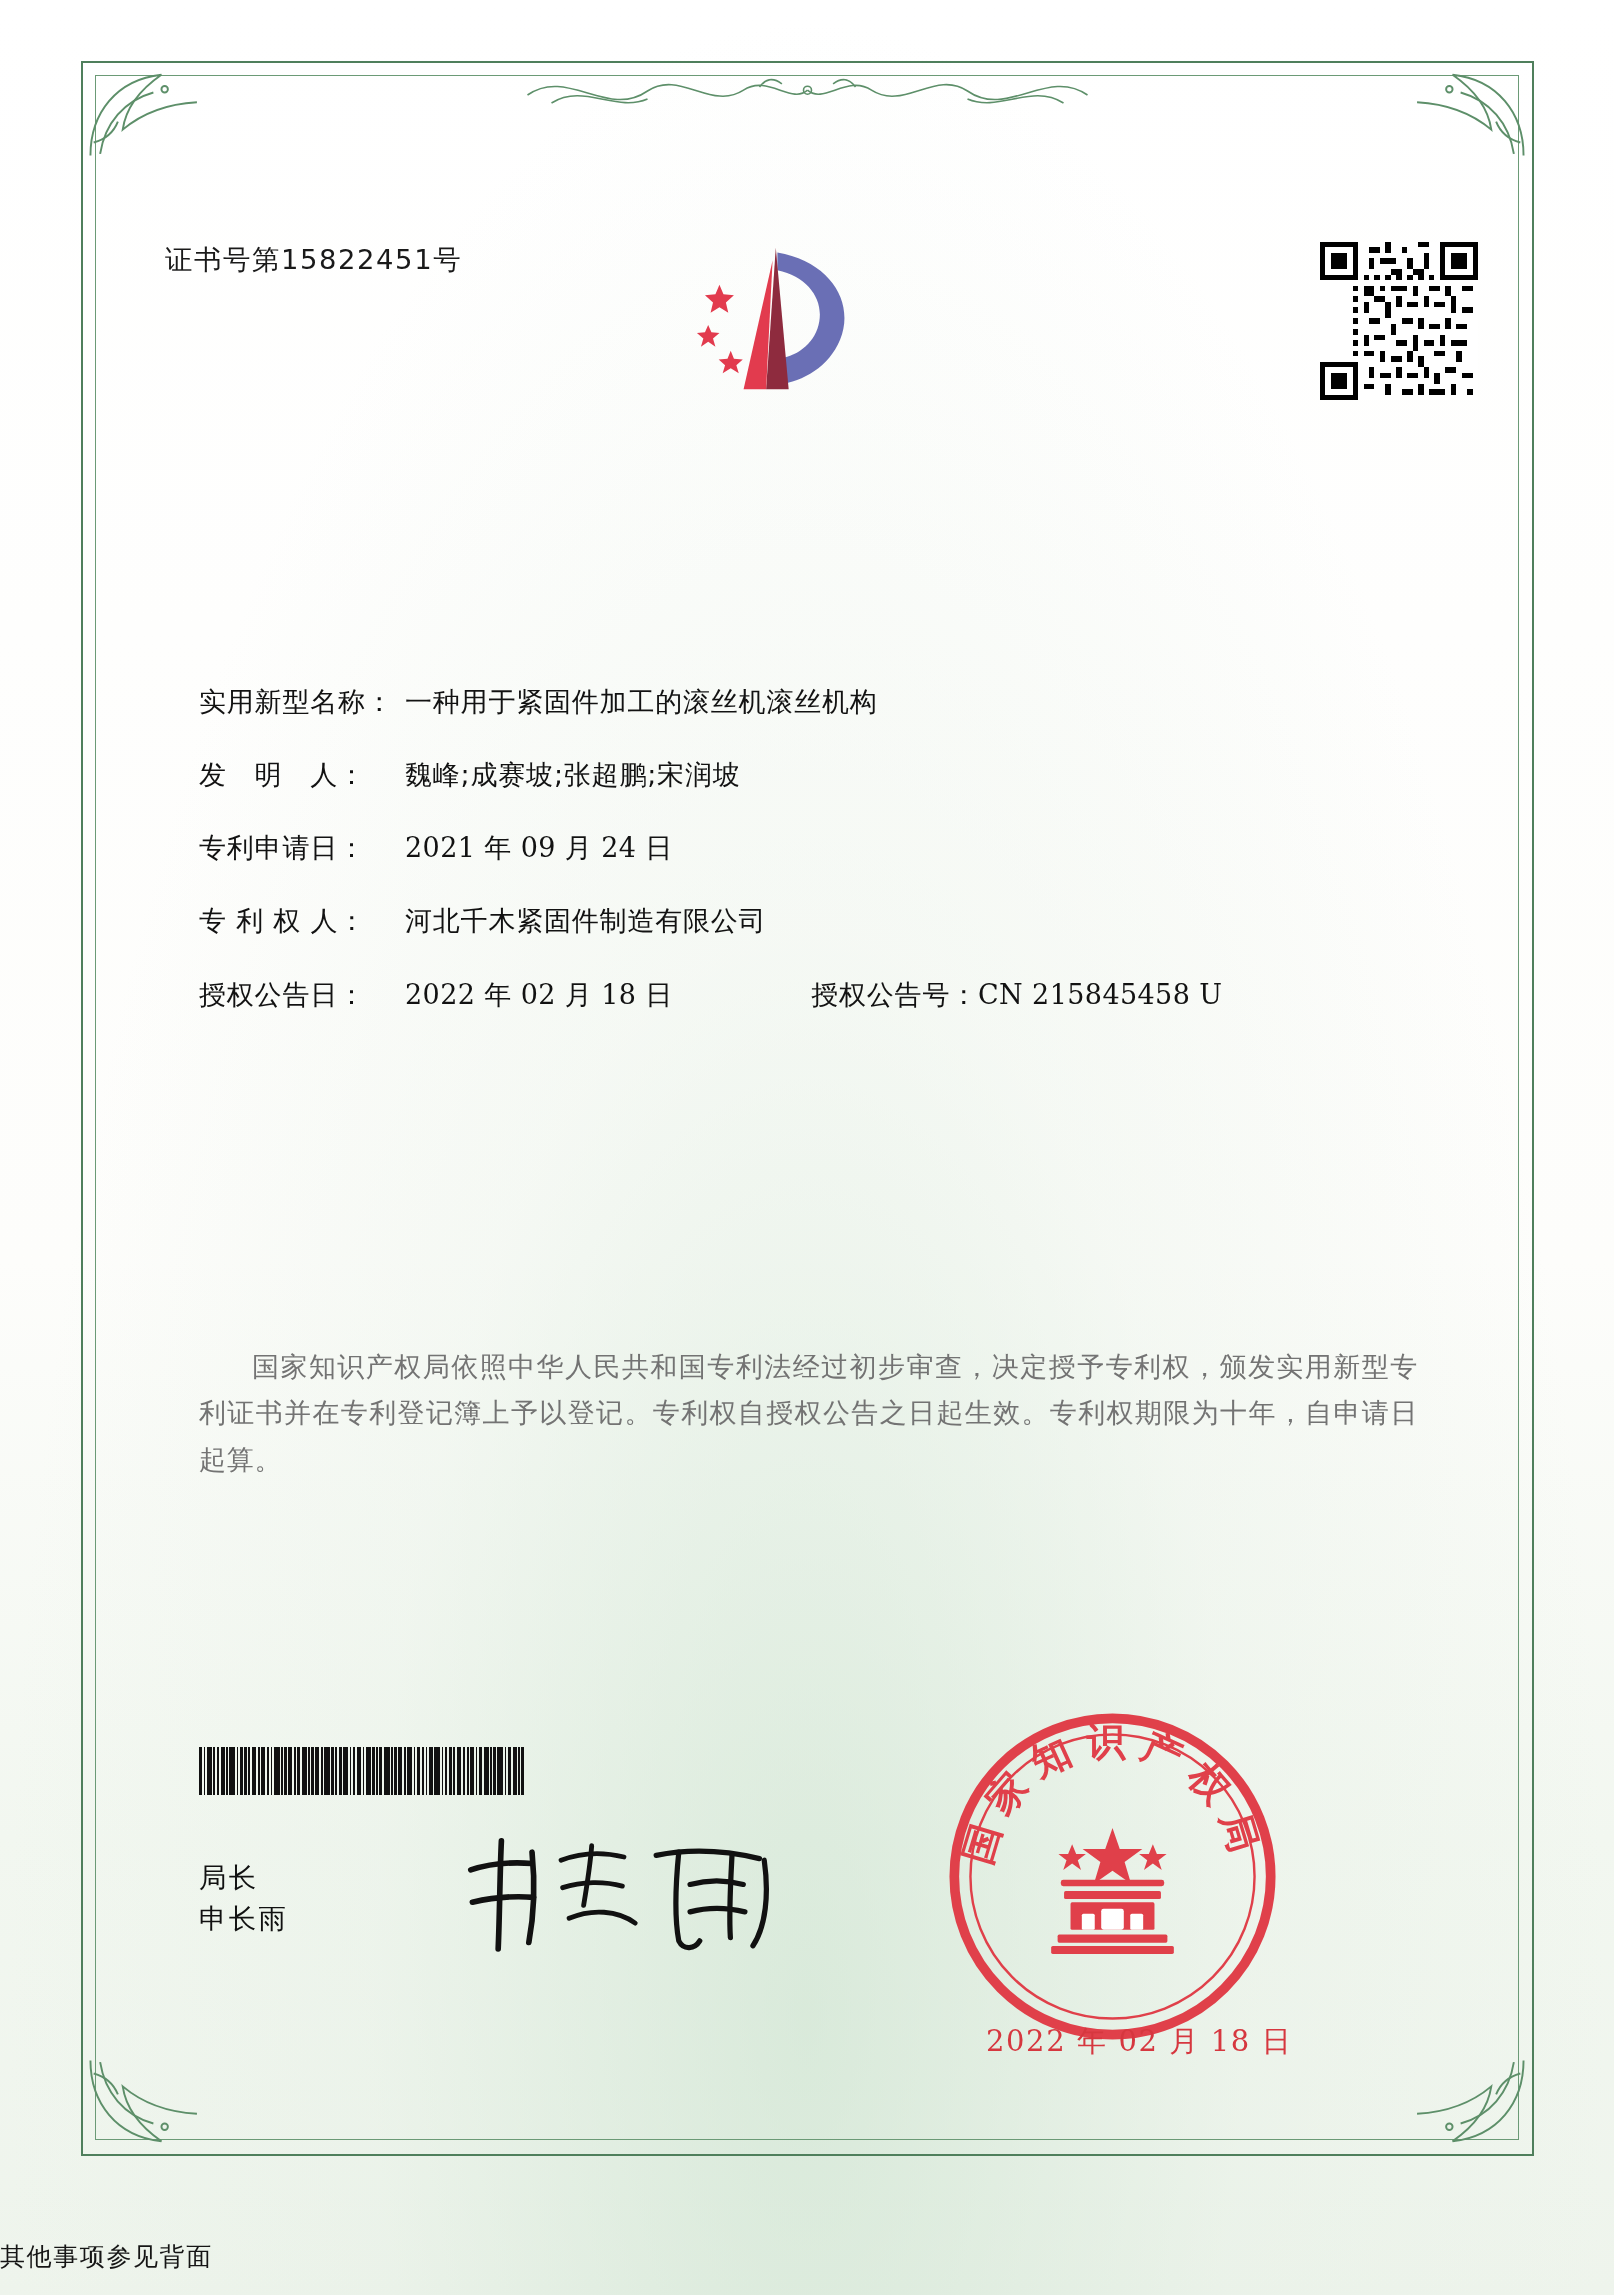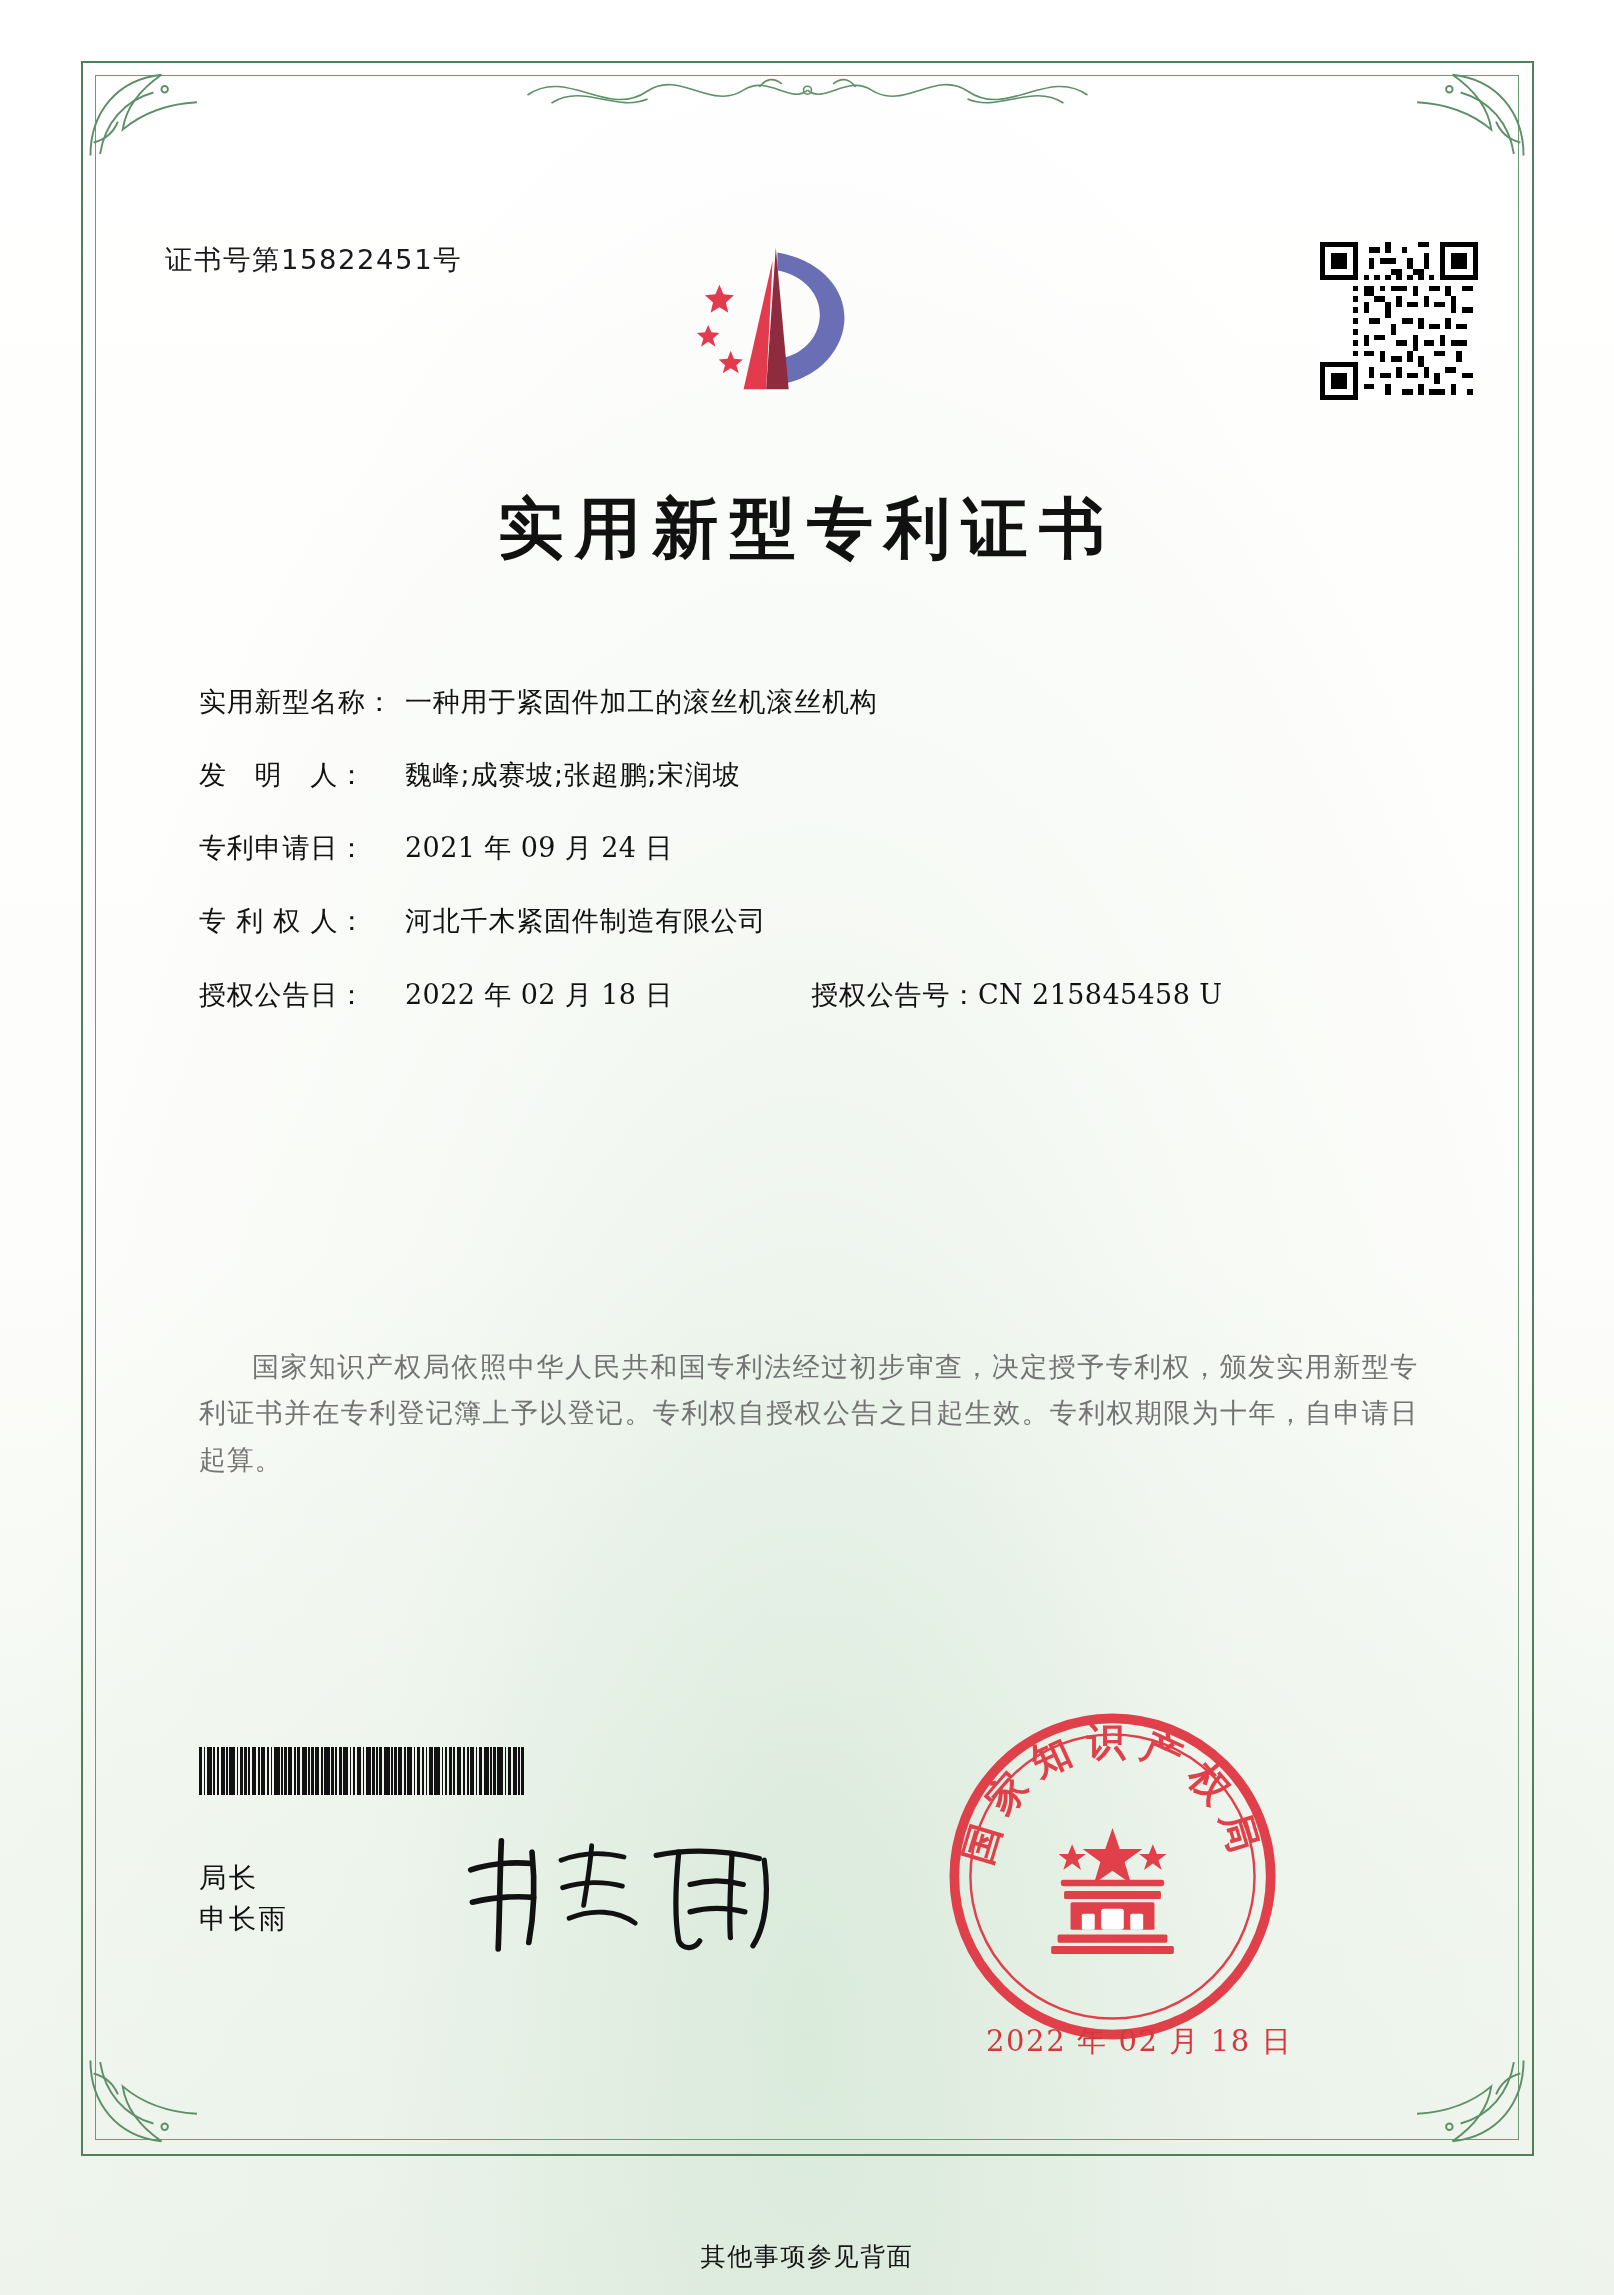--- a/index.html
+++ b/index.html
@@ -209,21 +209,21 @@
     position: absolute;
     left: 0; right: 0; top: 2171px;
     text-align: center;
     font-size: 25px;
     color: #151515;
     letter-spacing: 0.8px;
   }
   .footnote {
     position: absolute;
     left: 0; right: 0; top: 2240px;
-    text-align: center;
+    text-align: left;
     font-size: 25px;
     color: #151515;
     letter-spacing: 1.6px;
   }
 </style>
 </head>
 <body>
 
 <div class="page">
   <div class="paper-tint"></div>
@@ -392,21 +392,20 @@
           <rect x="12" y="26" width="1" height="2"></rect>
         <rect x="15" y="27" width="2" height="1"></rect>
           <rect x="18" y="26" width="1" height="2"></rect>
         <rect x="20" y="27" width="3" height="1"></rect>
           <rect x="24" y="26" width="1" height="2"></rect>
         <rect x="27" y="27" width="1" height="1"></rect>
       </g>
     </svg>
   </div>
 
-  <div class="title">实用新型专利证书</div>
 
   <div class="fields">
     <div class="row">
       <span class="lbl">实用新型名称：</span>
       <span class="val">一种用于紧固件加工的滚丝机滚丝机构</span>
     </div>
     <div class="row">
       <span class="lbl">发　明　人：</span>
       <span class="val">魏峰;成赛坡;张超鹏;宋润坡</span>
     </div>

